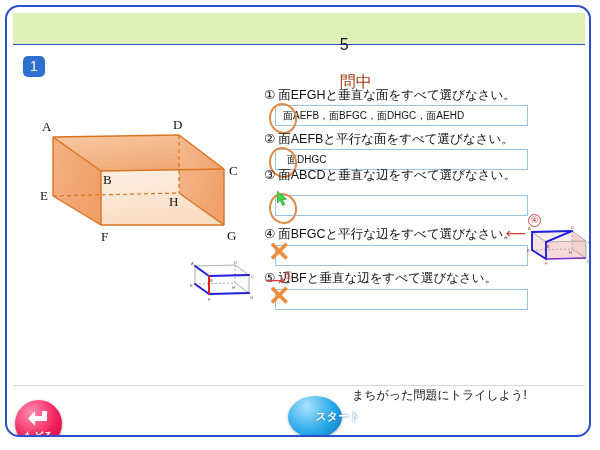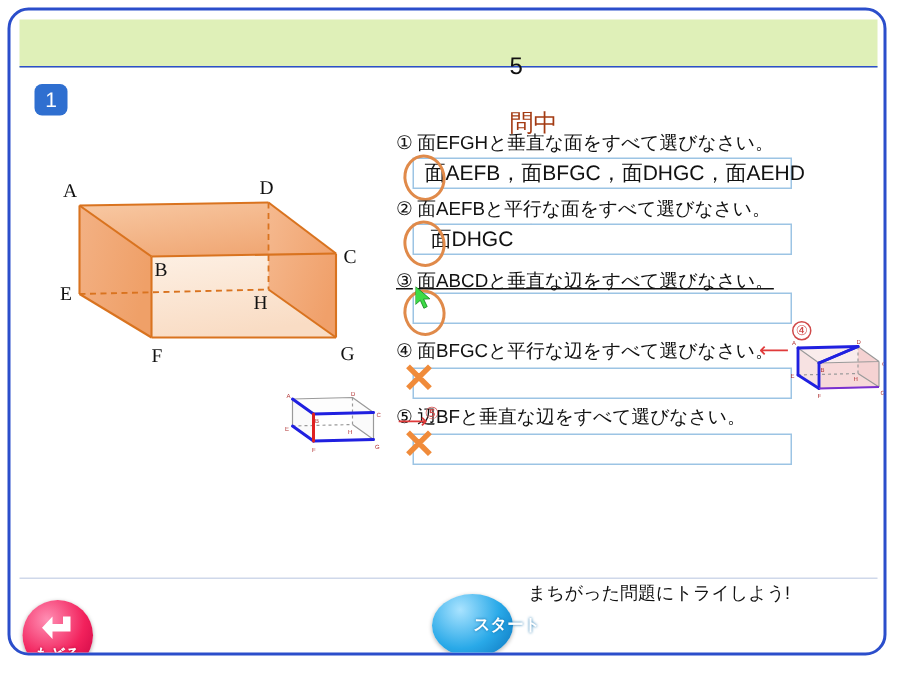--- a/index.html
+++ b/index.html
@@ -71,21 +71,21 @@
   .q-num{ margin-right:3px; }
   .ansbox{
     position:absolute;
     height:21px;
     border:1px solid #9cc4e4;
     background:#ffffff;
     box-sizing:border-box;
   }
   .anstext{
     position:absolute;
-    font-size:14px;color:#111;
+    font-size:10px;color:#111;
     white-space:nowrap;
     line-height:21px;
   }
   
   .mark-circle{
     position:absolute;
     width:24px;height:27px;
     border:2px solid #e08a4a;
     border-radius:50%;
     transform:rotate(-12deg);
@@ -245,21 +245,21 @@
   <div class="anstext" style="left:276px;top:98px;">面AEFB，面BFGC，面DHGC，面AEHD</div>
   <div class="mark-circle" style="left:262px;top:96px;"></div>
 
   <div class="q-line" style="left:257px;top:124px;">
     <span class="q-num">②</span><span>面AEFBと平行な面をすべて選びなさい。</span>
   </div>
   <div class="ansbox" style="left:268px;top:142px;width:253px;"></div>
   <div class="anstext" style="left:280px;top:142px;">面DHGC</div>
   <div class="mark-circle" style="left:262px;top:140px;"></div>
 
-  <div class="q-line" style="left:257px;top:172px;text-decoration:underline;">
+  <div class="q-line" style="left:257px;top:160px;">
     <span class="q-num">③</span><span>面ABCDと垂直な辺をすべて選びなさい。</span>
   </div>
   <div class="ansbox" style="left:268px;top:188px;width:253px;"></div>
   <div class="mark-circle" style="left:262px;top:186px;"></div>
 
   <svg id="green-cursor" style="left:270px;top:184px;width:12px;height:16px;" viewBox="0 0 12 16">
     <polygon points="0,0 0,12 3.2,9.2 5.6,14.5 7.8,13.4 5.4,8.4 9.6,8.2" fill="#3ddb46" stroke="#1a8c22" stroke-width="0.6"></polygon>
   </svg>
 
   <div class="q-line" style="left:257px;top:219px;">

